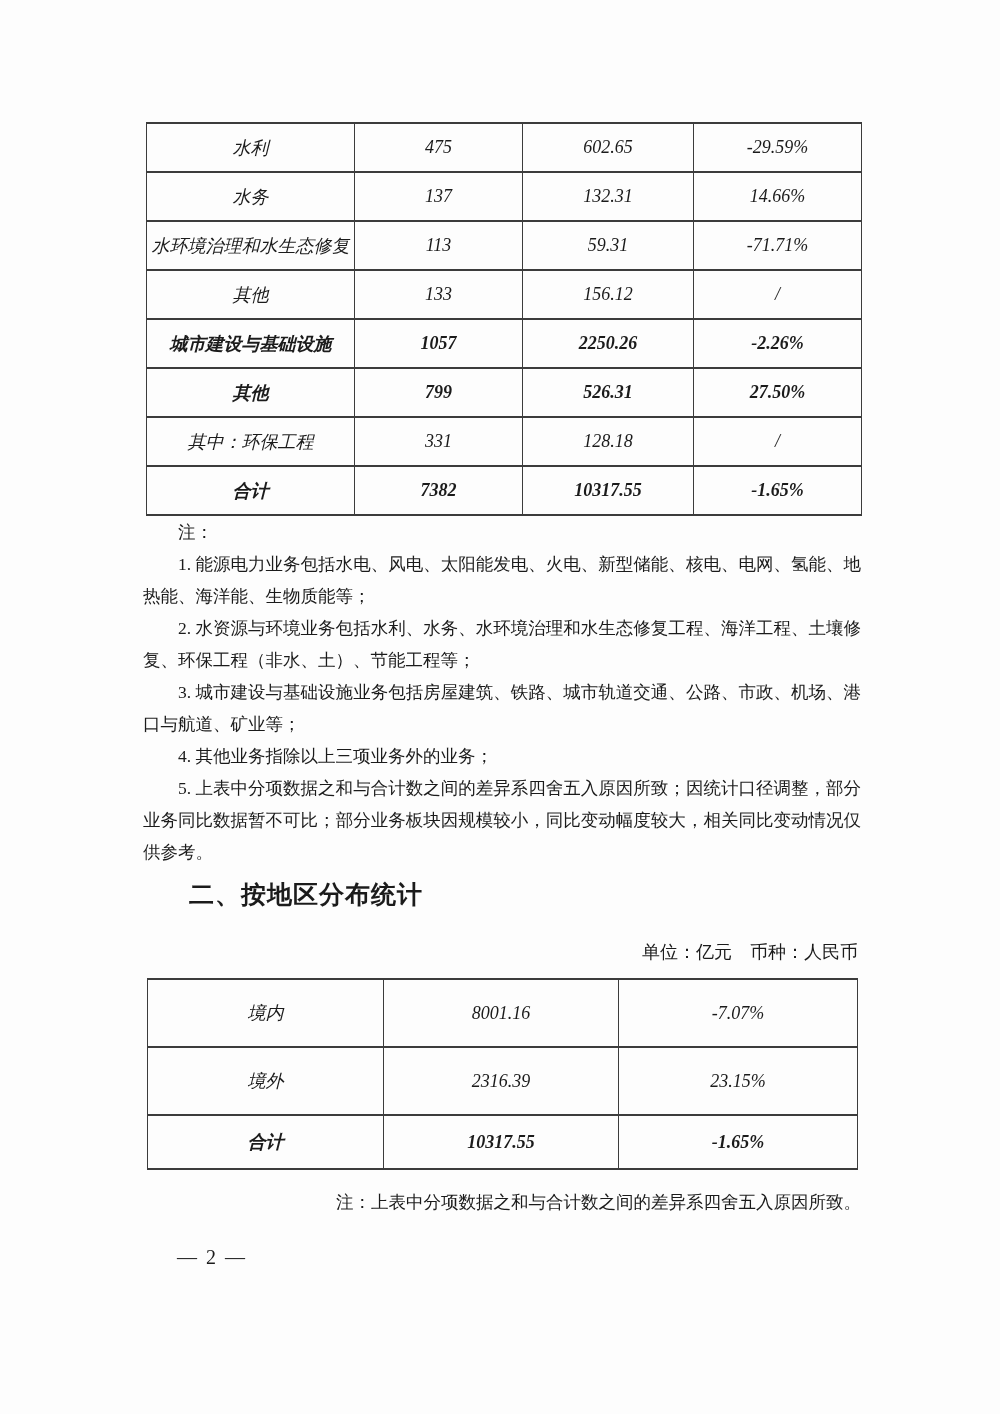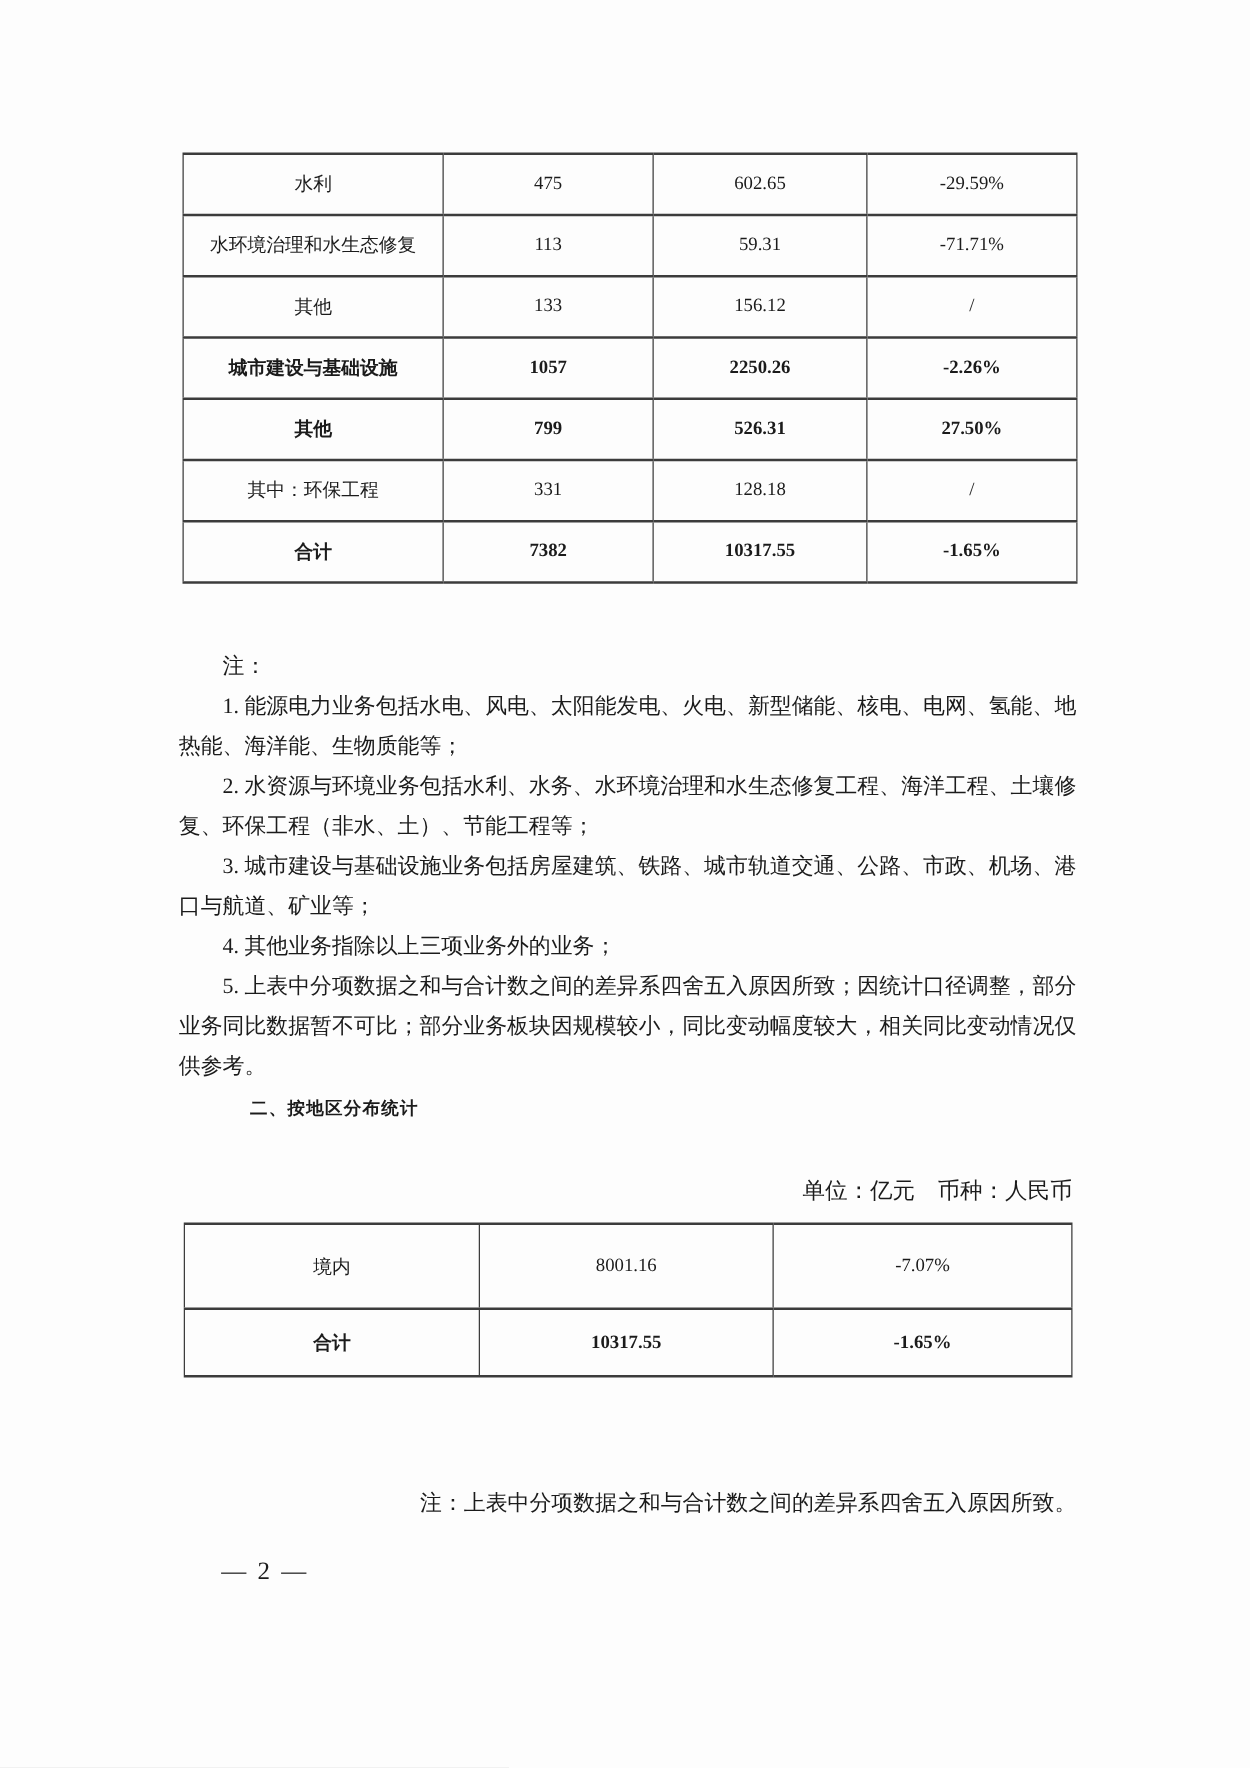--- a/index.html
+++ b/index.html
@@ -23,25 +23,26 @@
     border-collapse: collapse;
     table-layout: fixed;
   }
   table.doc-table td, table.doc-table th {
     border-left: 1px solid #3c3c3c;
     border-right: 1px solid #3c3c3c;
     border-top: 2px solid #3c3c3c;
     border-bottom: 2px solid #3c3c3c;
     text-align: center;
     vertical-align: middle;
-    font-size: 15px;
+    font-size: 18px;
     font-weight: normal;
     padding: 0 4px;
     overflow: hidden;
     white-space: nowrap;
+    font-style: italic;
   }
   tr.bold td, tr.bold th { font-weight: bold; }
 
   #table1 {
     position: absolute;
     left: 146px;
     top: 122px;
     width: 715px;
   }
   #table1 tr { height: 49px; }
@@ -67,23 +68,23 @@
     text-align: justify;
   }
   .notes p {
     margin: 0;
     text-indent: 2em;
   }
 
   
   .section-heading {
     position: absolute;
-    left: 200px;
+    left: 189px;
     top: 878px;
-    font-size: 14px;
+    font-size: 25px;
     font-weight: bold;
     letter-spacing: 1px;
   }
   .unit-line {
     position: absolute;
     right: 142px;
     top: 940px;
     font-size: 18px;
     white-space: pre;
   }
@@ -119,20 +120,26 @@
         <col style="width:168px">
         <col style="width:171px">
         <col style="width:168px">
     </colgroup>
     <tbody>
       <tr>
         <td>水利</td>
         <td>475</td>
         <td>602.65</td>
         <td>-29.59%</td>
+      </tr>
+      <tr>
+        <td>水务</td>
+        <td>137</td>
+        <td>132.31</td>
+        <td>14.66%</td>
       </tr>
       <tr>
         <td>水环境治理和水生态修复</td>
         <td>113</td>
         <td>59.31</td>
         <td>-71.71%</td>
       </tr>
       <tr>
         <td>其他</td>
         <td>133</td>
@@ -184,20 +191,25 @@
       <col style="width:236px">
         <col style="width:235px">
         <col style="width:239px">
     </colgroup>
     <tbody>
       <tr class="data">
         <td>境内</td>
         <td>8001.16</td>
         <td>-7.07%</td>
       </tr>
+      <tr class="data">
+        <td>境外</td>
+        <td>2316.39</td>
+        <td>23.15%</td>
+      </tr>
       <tr class="data last bold">
         <td>合计</td>
         <td>10317.55</td>
         <td>-1.65%</td>
       </tr>
     </tbody>
   </table>
 
   <div class="table2-note">注：上表中分项数据之和与合计数之间的差异系四舍五入原因所致。</div>
 

